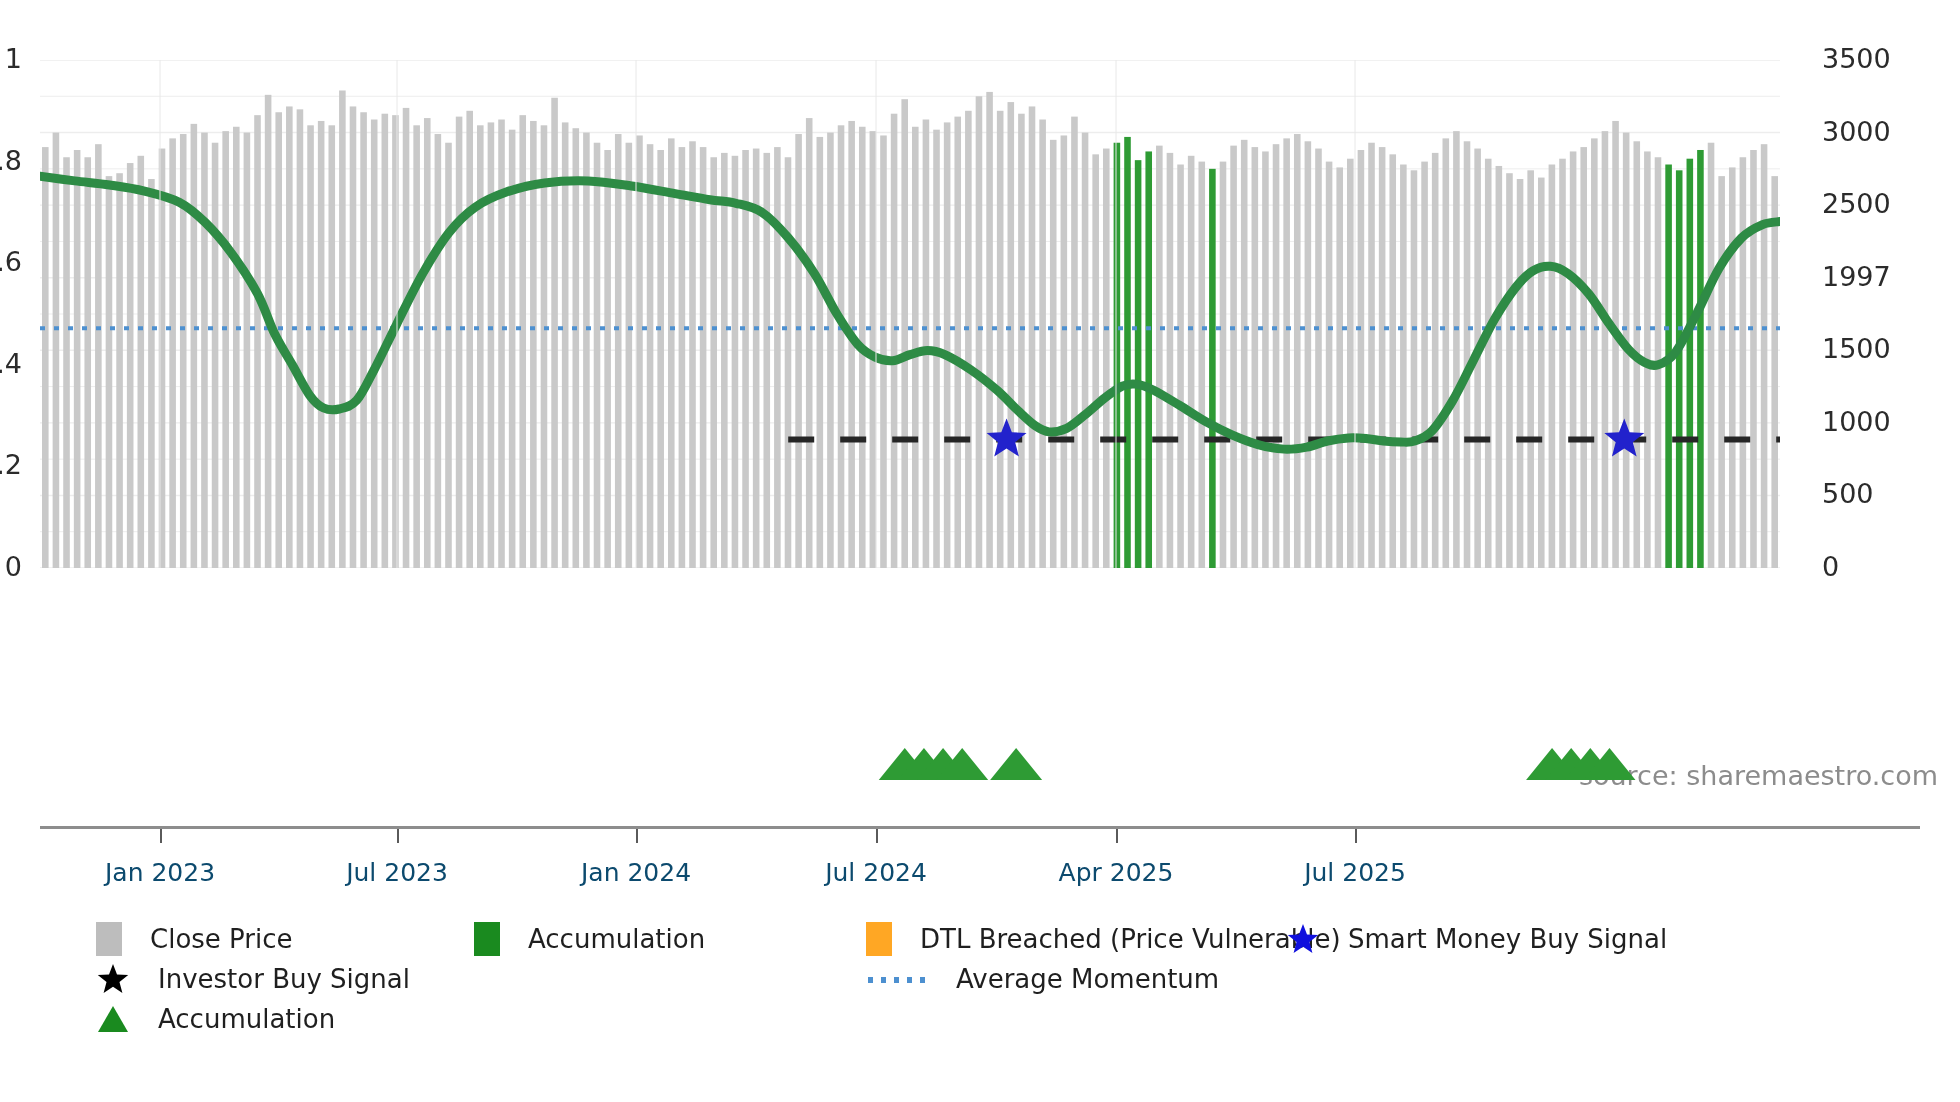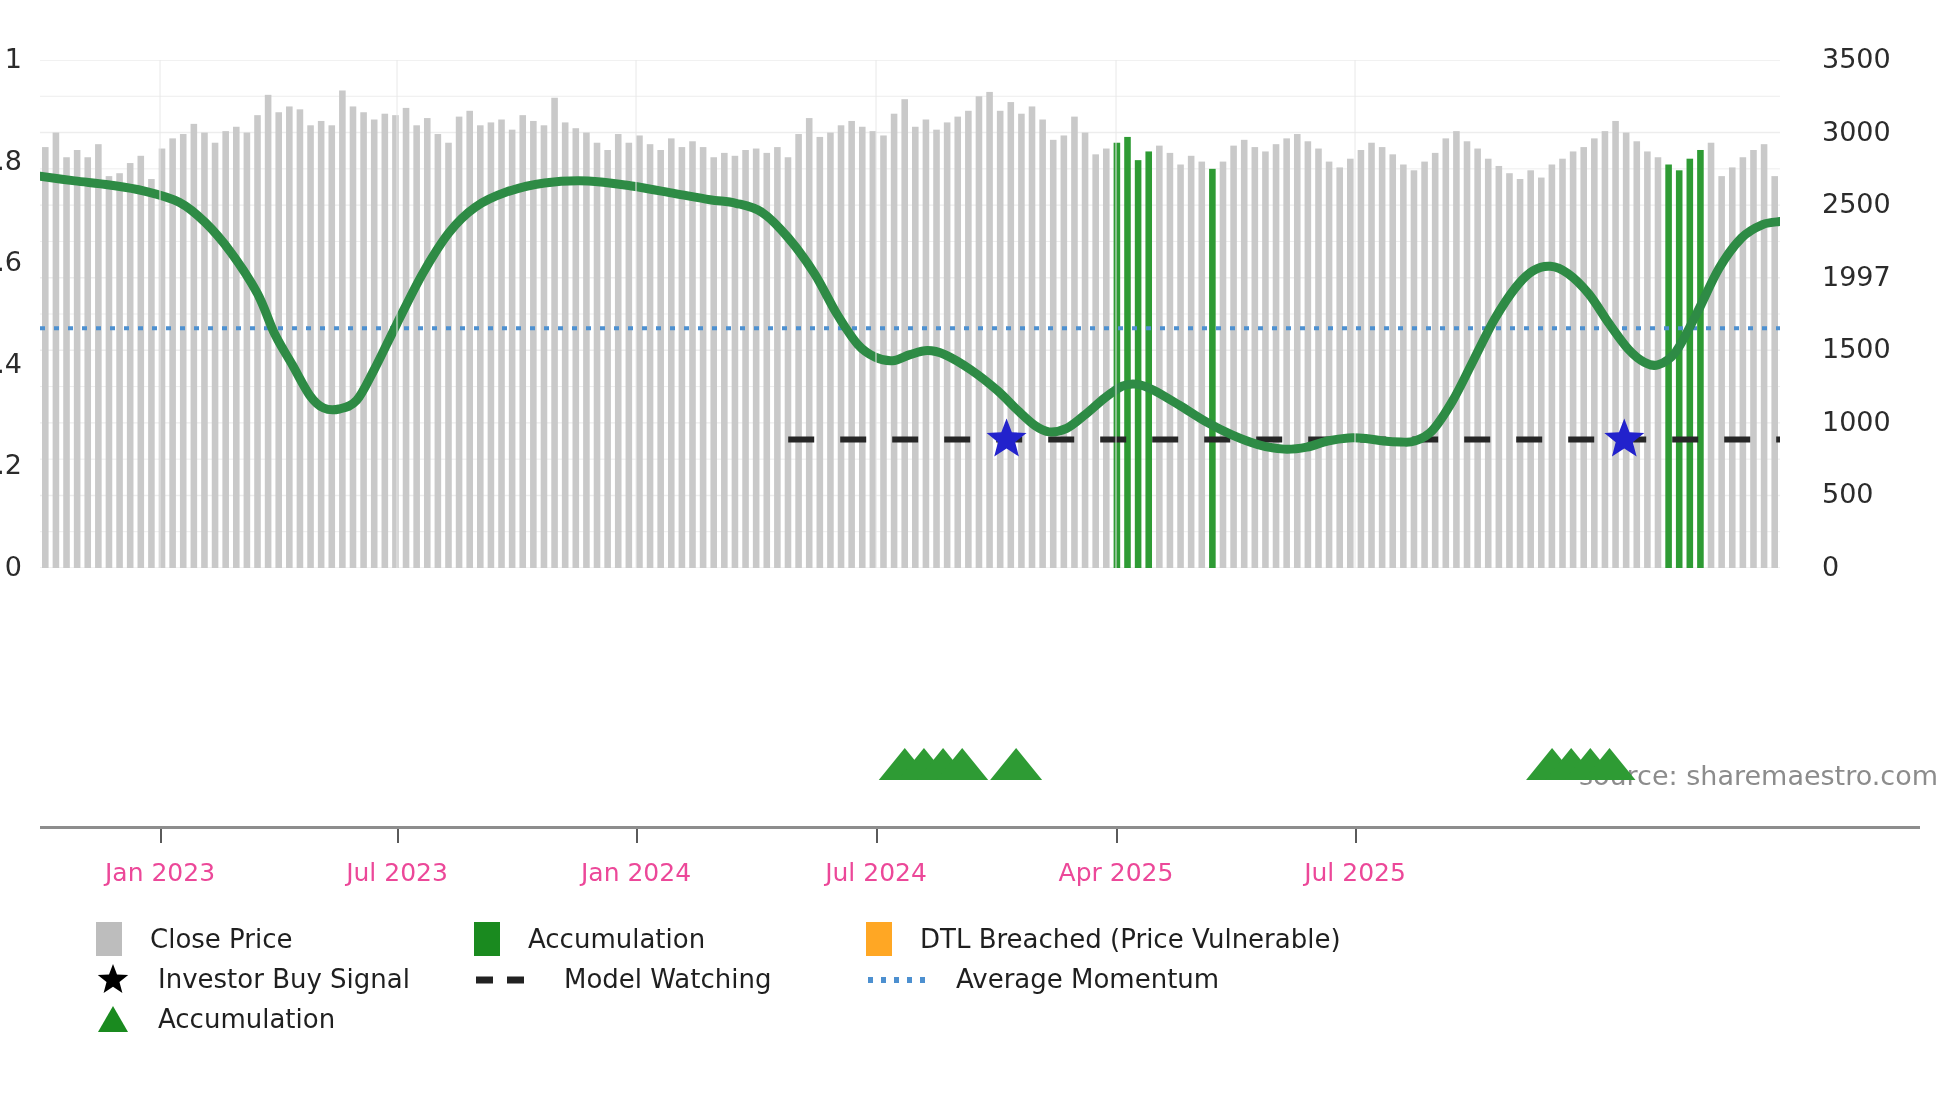--- a/index.html
+++ b/index.html
@@ -2,21 +2,21 @@
 <html><head>
 <meta charset="utf-8">
 <style>
   html,body{margin:0;padding:0;background:#ffffff;}
   body{width:1960px;height:1102px;font-family:"DejaVu Sans",sans-serif;overflow:hidden;}
   #root{position:relative;width:1960px;height:1102px;background:#fff;}
 
   .axis-label{position:absolute;font-size:27px;color:#2b2b2b;white-space:nowrap;}
   .ylab-left{text-align:right;}
   .ylab-right{text-align:left;}
-  .xlab{position:absolute;font-size:25px;color:#ec4899;white-space:nowrap;text-align:center;}
+  .xlab{position:absolute;font-size:25px;color:#0c4a6e;white-space:nowrap;text-align:center;}
 
   #plot{position:absolute;left:40px;top:60px;width:1740px;height:508px;}
   #plotsvg{position:absolute;left:0;top:0;}
 
   #xaxis-line{position:absolute;left:40px;top:826px;width:1880px;height:3px;background:#8d8d8d;}
   .xtick{position:absolute;width:2px;height:14px;background:#5a5a5a;top:829px;}
 
   #source{position:absolute;right:22px;top:760px;font-size:27px;color:#8c8c8c;white-space:nowrap;}
 
   #legend{position:absolute;left:96px;top:922px;width:1840px;}
@@ -270,37 +270,37 @@
           <span class="legtext">Close Price</span>
         </div>
         <div class="legitem" style="position: absolute; left: 378px; top: 0px;">
           <span class="swatch" style="background: rgb(26, 138, 31);"></span>
           <span class="legtext">Accumulation</span>
         </div>
         <div class="legitem" style="position: absolute; left: 770px; top: 0px;">
           <span class="swatch" style="background: rgb(255, 167, 36);"></span>
           <span class="legtext">DTL Breached (Price Vulnerable)</span>
         </div>
+        <div class="legitem" style="position: absolute; left: 1190px; top: 0px;">
+          <span class="mk">
+            <svg width="34" height="34">
+              <polygon points="17.00,2.00 21.00,12.50 32.22,13.06 23.47,20.10 26.40,30.94 17.00,24.80 7.60,30.94 10.53,20.10 1.78,13.06 13.00,12.50" fill="#1010dd"></polygon>
+            </svg>
+          </span>
+          <span class="legtext">Smart Money Buy Signal</span>
+        </div>
       </div>
       <div class="legrow" style="position: relative; height: 40px;">
         <div class="legitem" style="position: absolute; left: 0px; top: 0px;">
           <span class="mk">
             <svg width="34" height="34">
               <polygon points="17.00,2.00 21.00,12.50 32.22,13.06 23.47,20.10 26.40,30.94 17.00,24.80 7.60,30.94 10.53,20.10 1.78,13.06 13.00,12.50" fill="#000000"></polygon>
             </svg>
           </span>
           <span class="legtext">Investor Buy Signal</span>
-        </div>
-        <div class="legitem" style="position: absolute; left: 378px; top: 0px;">
-          <span class="dashline">
-            <svg width="62" height="34">
-              <line x1="2" x2="60" y1="18" y2="18" stroke="#222222" stroke-width="7" stroke-dasharray="17 14"></line>
-            </svg>
-          </span>
-          <span class="legtext">Model Watching</span>
         </div>
         <div class="legitem" style="position: absolute; left: 770px; top: 0px;">
           <span class="dashline">
             <svg width="62" height="34">
               <line x1="2" x2="60" y1="18" y2="18" stroke="#4d90d0" stroke-width="6" stroke-dasharray="5 8"></line>
             </svg>
           </span>
           <span class="legtext">Average Momentum</span>
         </div>
       </div>

